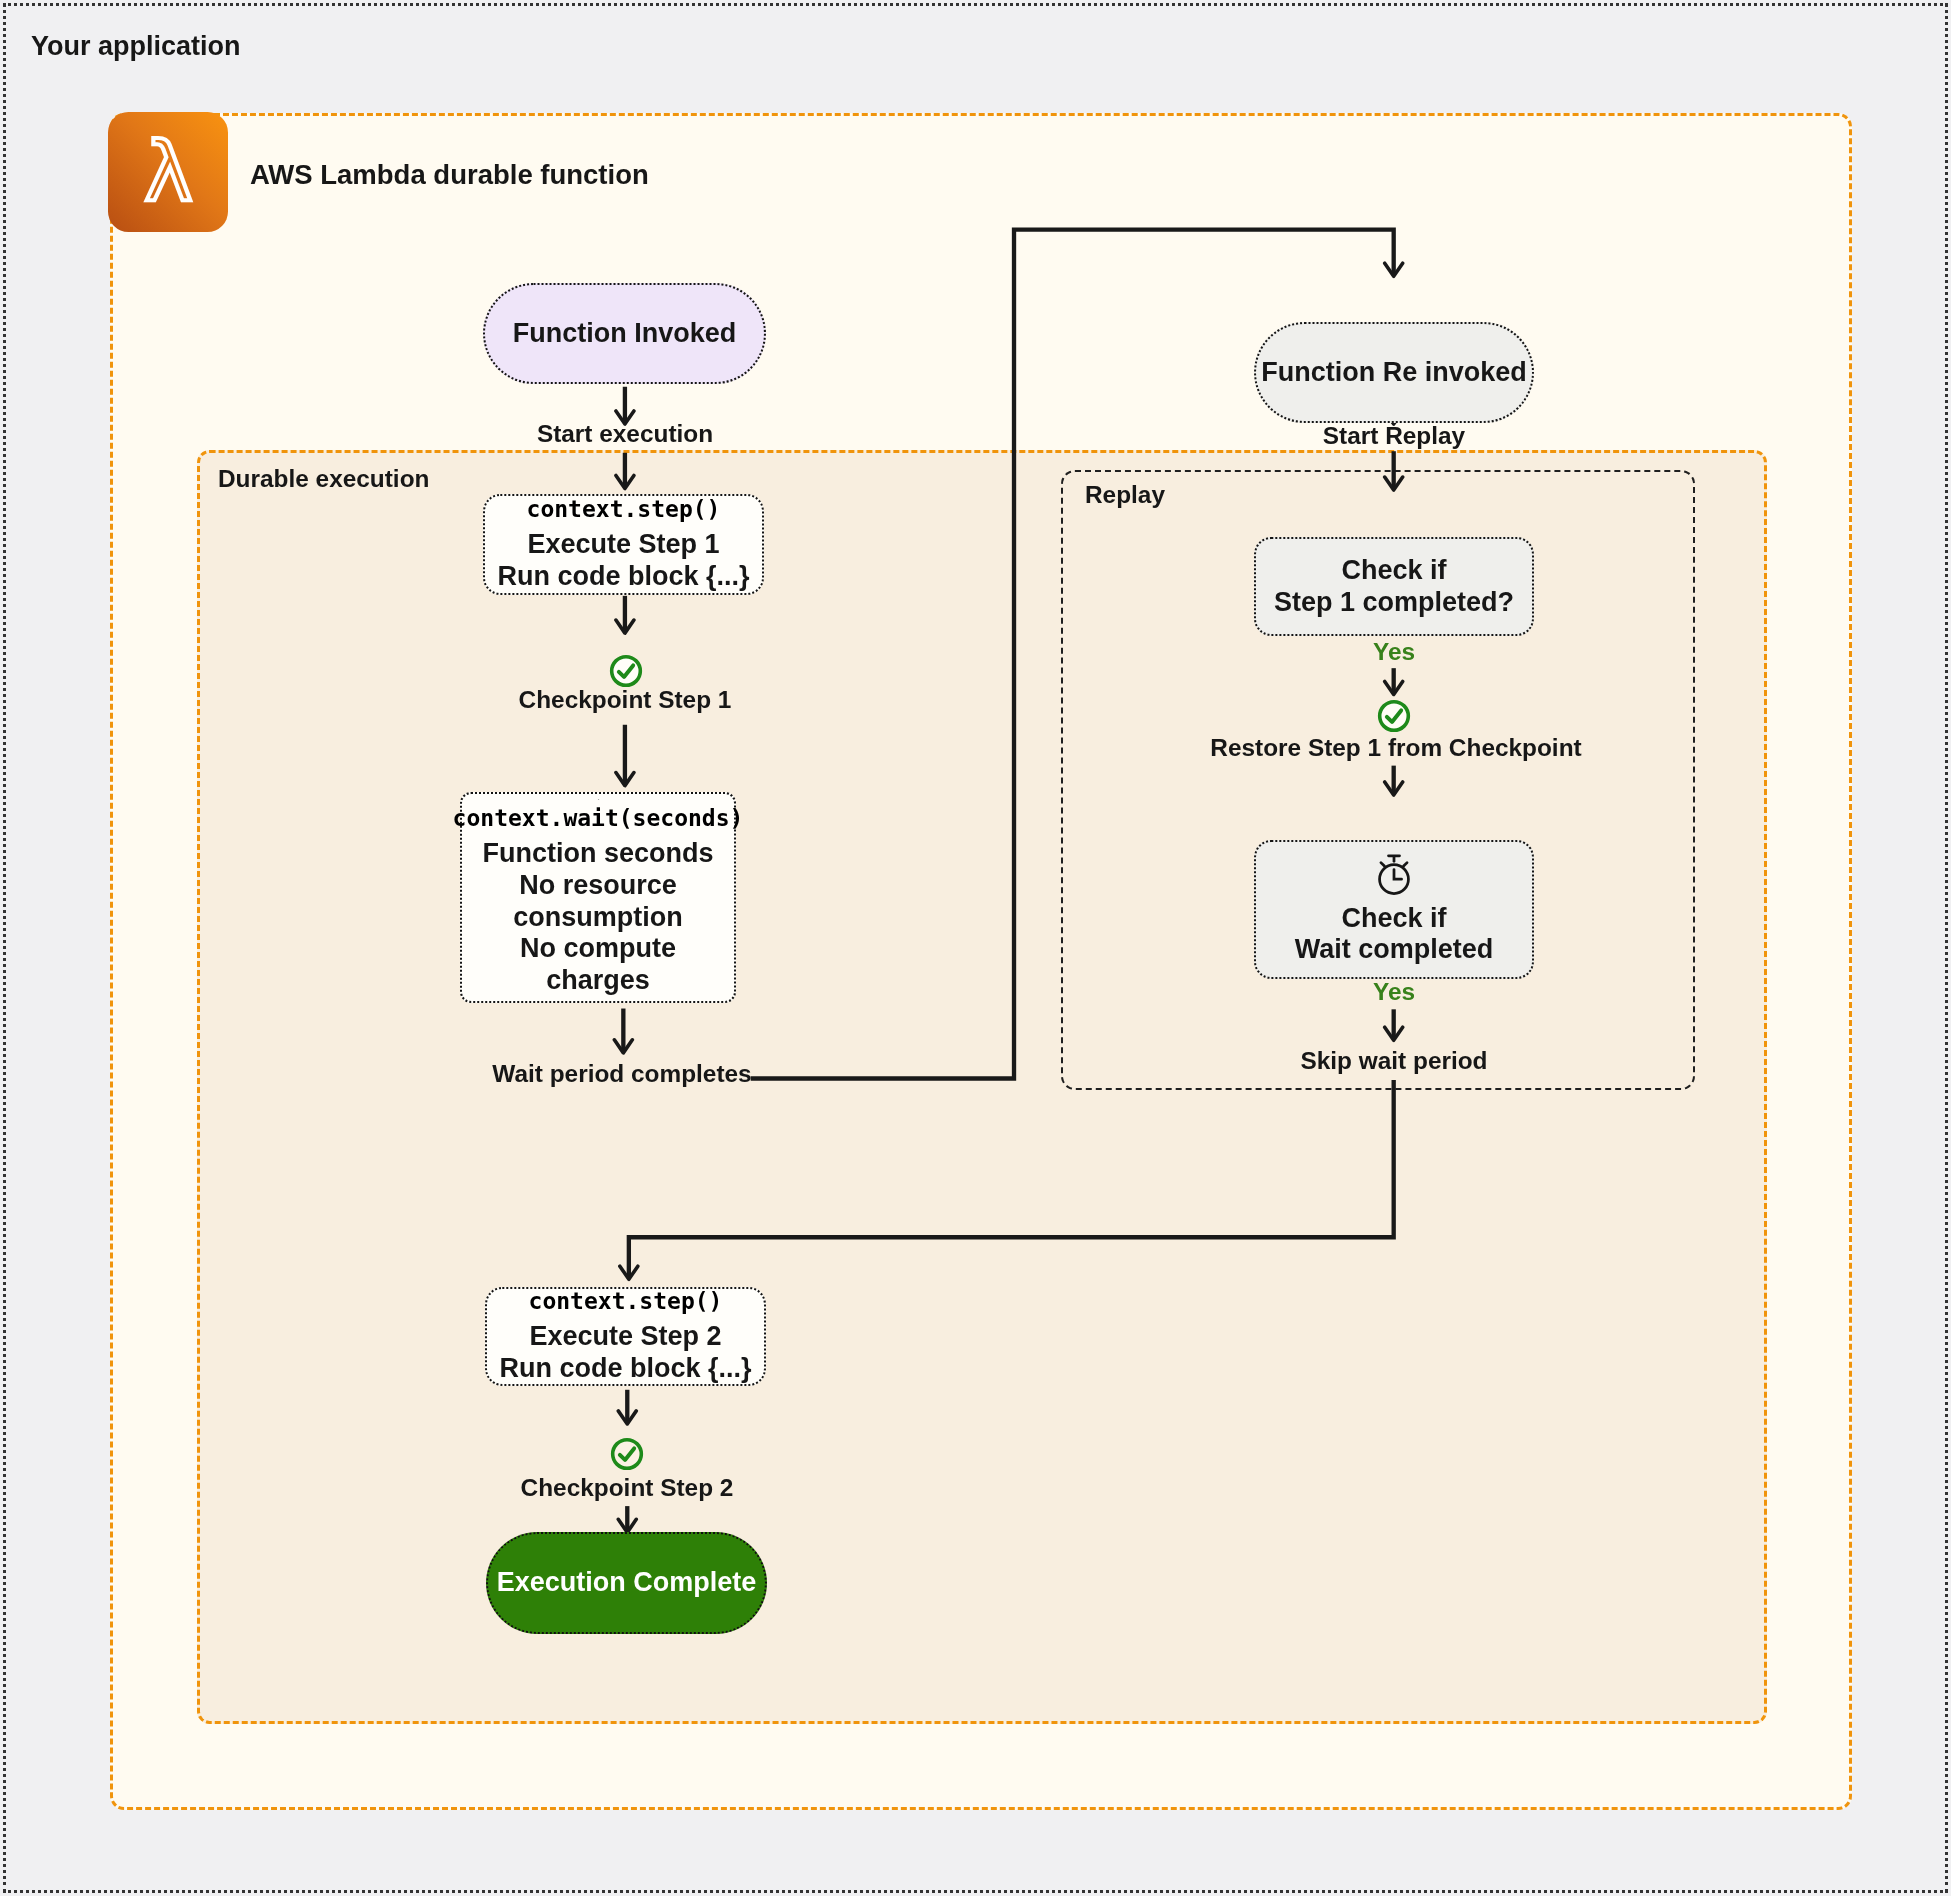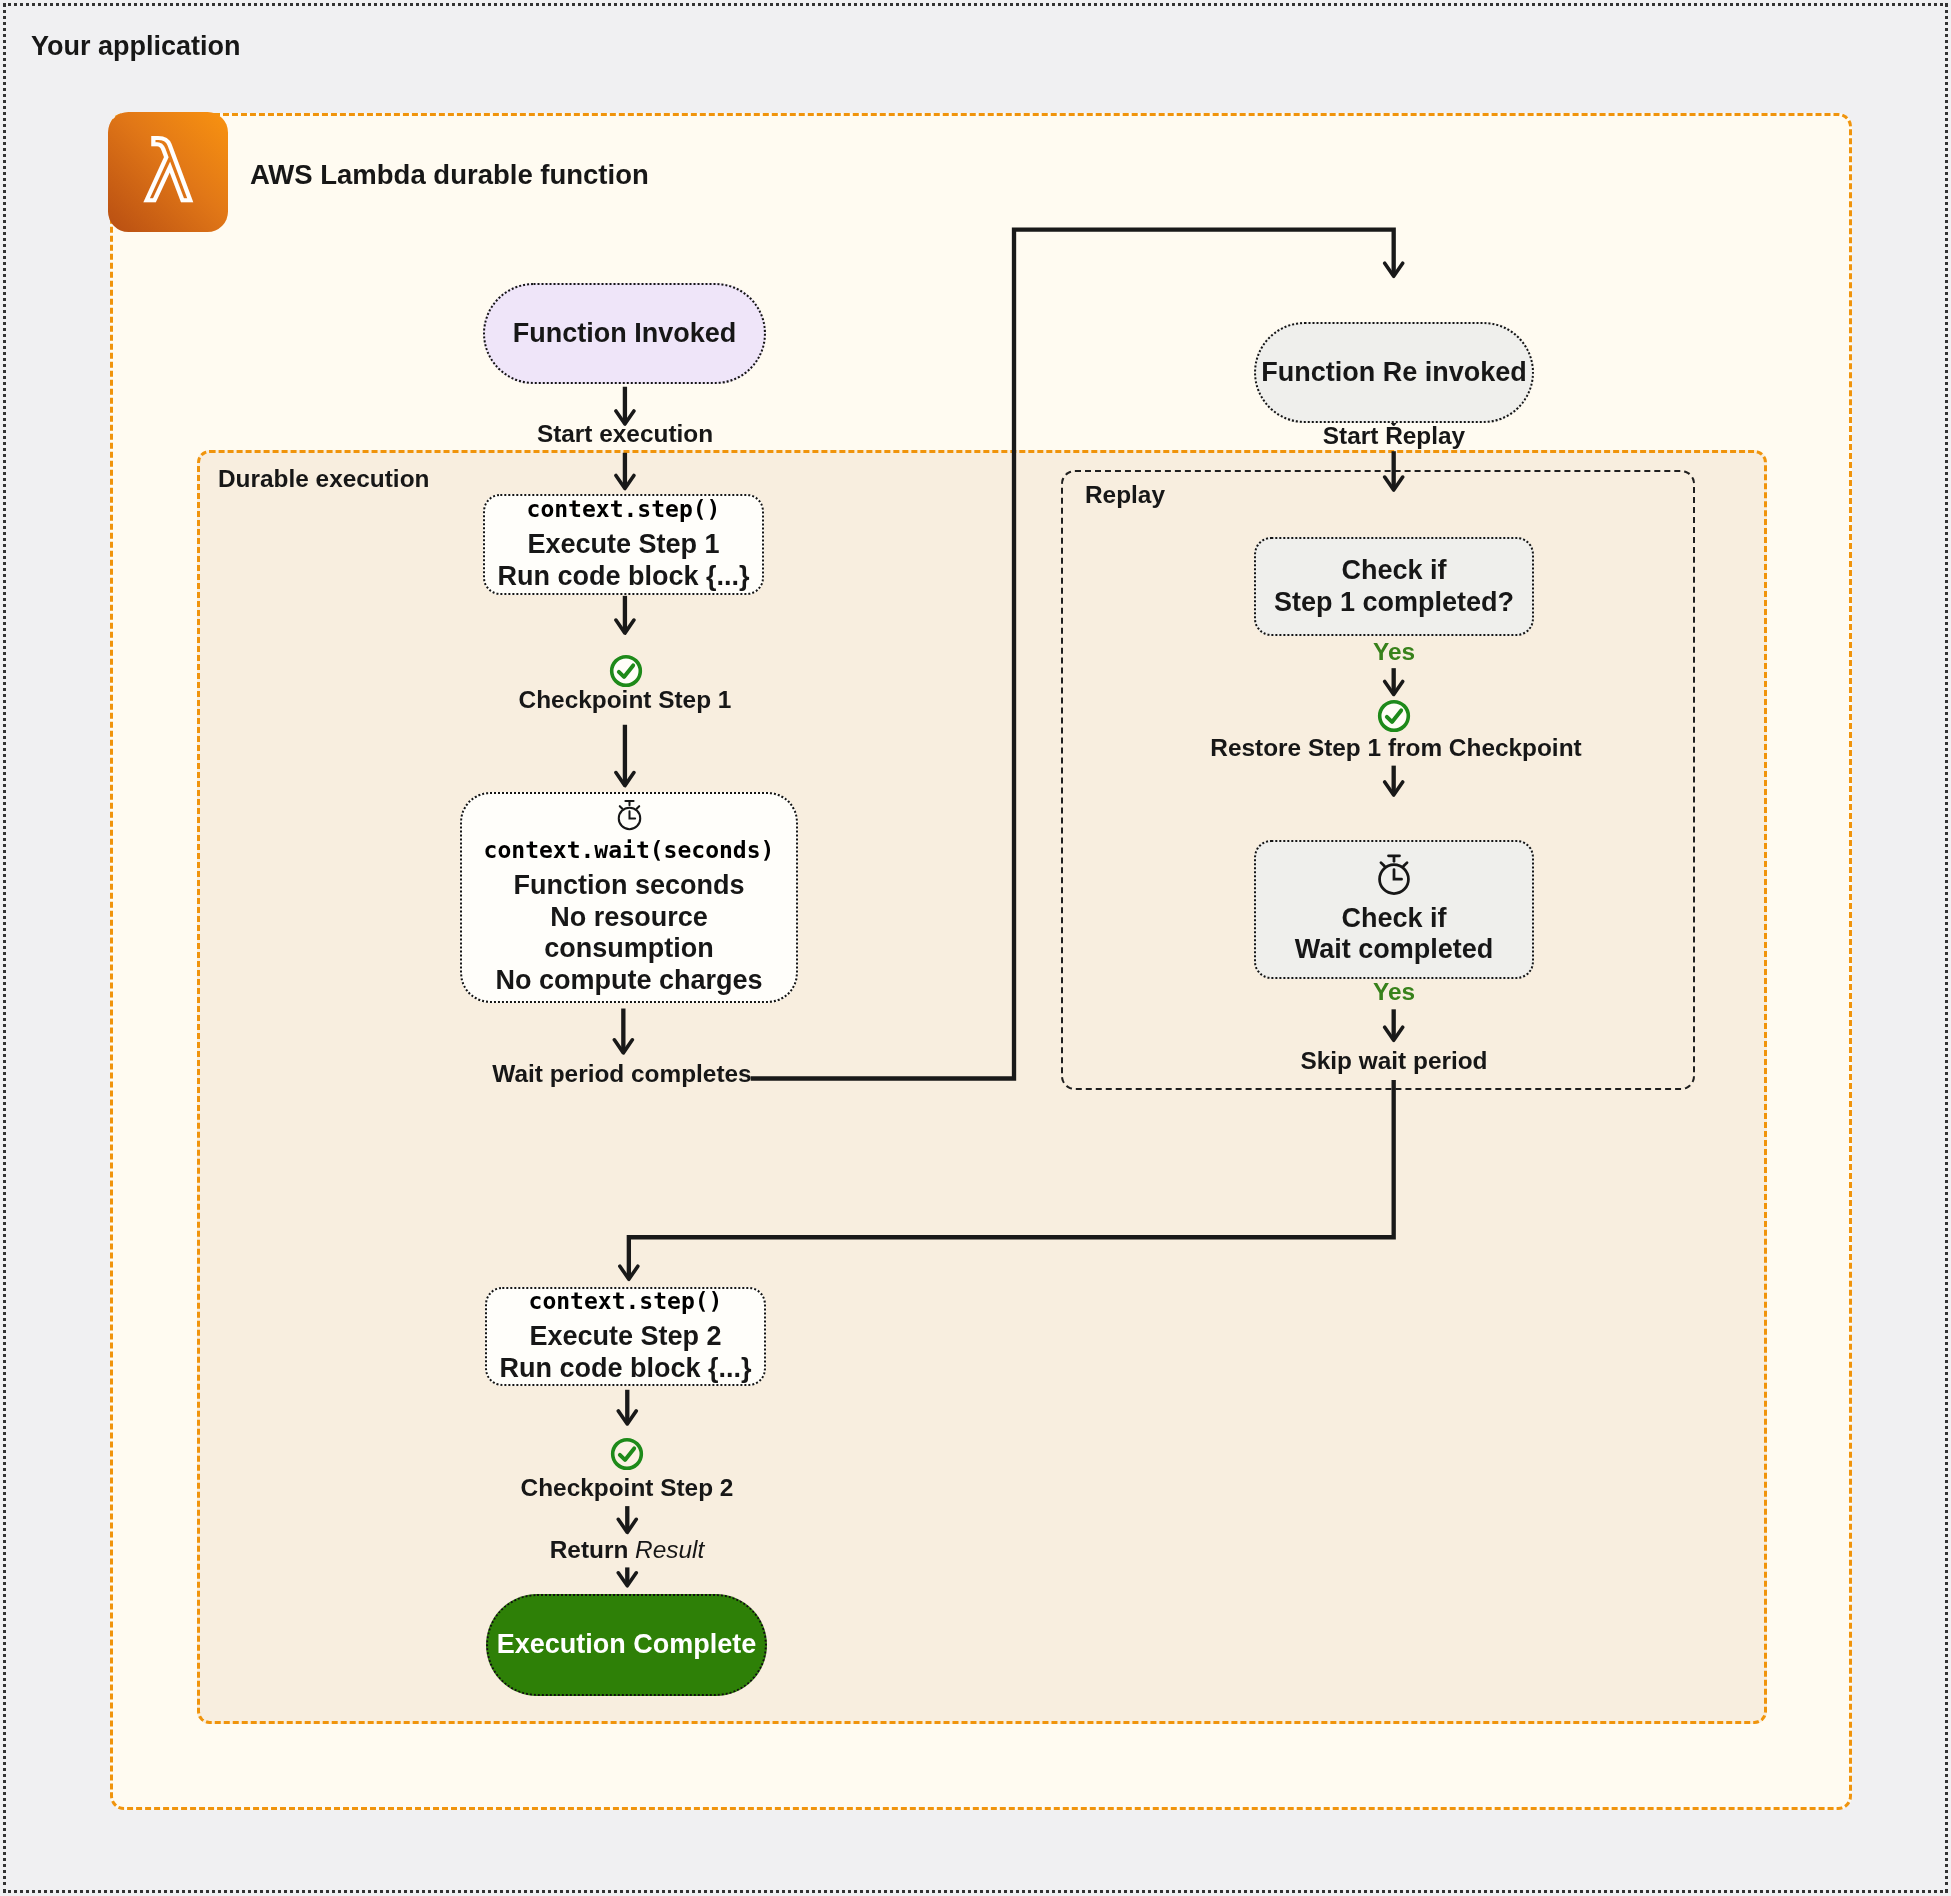--- a/index.html
+++ b/index.html
@@ -110,21 +110,21 @@
   </div>
 
   <div class="icon-abs" style="left:626px; top:671px;">
     <svg width="35" height="35" viewBox="0 0 44 44">
       <circle cx="22" cy="22" r="18" fill="#FFFEF9" stroke="#1E8A1A" stroke-width="4.5"></circle>
       <path d="M13,23 L19.5,29.5 L31,15" fill="none" stroke="#1E8A1A" stroke-width="5" stroke-linecap="round" stroke-linejoin="round"></path>
     </svg>
   </div>
   <div class="flow-label" style="left:625px; top:700px;">Checkpoint Step 1</div>
 
-  <div class="node rect fill-white" style="left:460px; top:792px; width:338px; height:211px; border-radius:30px;">
+  <div class="node rect fill-white" style="left:460px; top:792px; width:276px; height:211px; border-radius:11px;">
     <svg width="49" height="49" viewBox="0 0 64 64" stroke="#161616" fill="none" stroke-width="4" stroke-linecap="round">
       <path d="M24,4 H40"></path>
         <path d="M32,5 V12"></path>
       <path d="M13,14 L18,19"></path>
         <path d="M51,14 L46,19"></path>
       <circle cx="32" cy="38" r="21"></circle>
       <path d="M32,24 V38 H43"></path>
     </svg>
     <div class="code">context.wait(seconds)</div>
     <div class="node-title">
@@ -191,17 +191,17 @@
       <path d="M13,23 L19.5,29.5 L31,15" fill="none" stroke="#1E8A1A" stroke-width="5" stroke-linecap="round" stroke-linejoin="round"></path>
     </svg>
   </div>
   <div class="flow-label" style="left:627px; top:1488px;">Checkpoint Step 2</div>
 
   <div class="flow-label" style="left:627px; top:1550px;">
     <span>Return</span>
     <span class="italic">Result</span>
   </div>
 
-  <div class="node pill fill-green" style="left:486px; top:1594px; width:281px; height:102px; border-color:#101010;">
+  <div class="node pill fill-green" style="left:486px; top:1532px; width:281px; height:102px; border-color:#101010;">
     <div class="node-title white">Execution Complete</div>
   </div>
 </div>
 
 
 </body></html>

